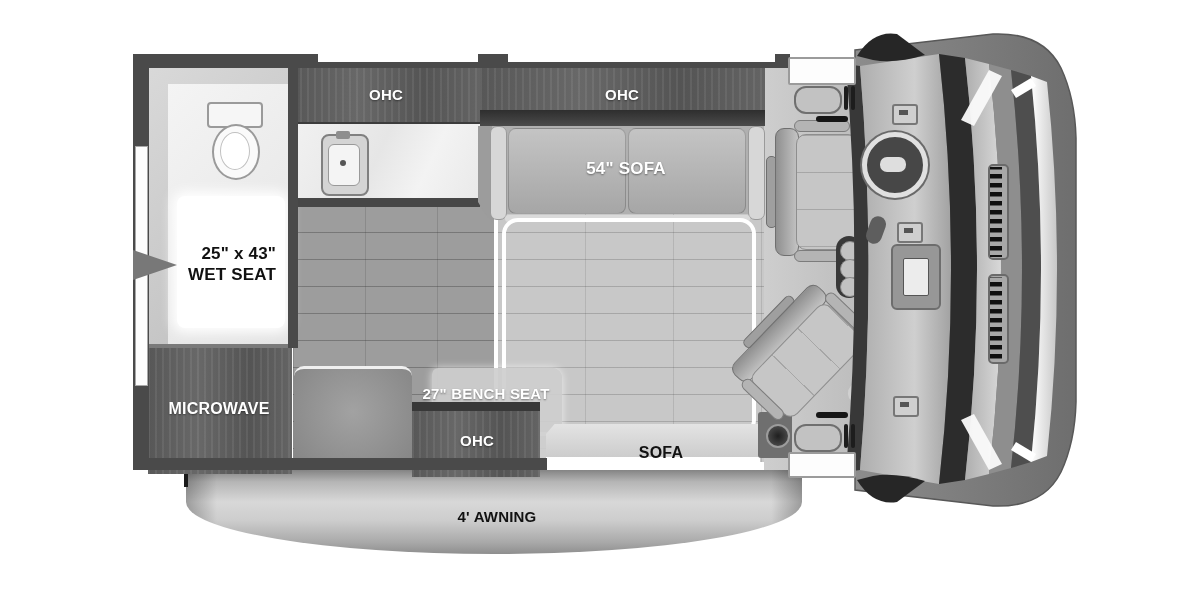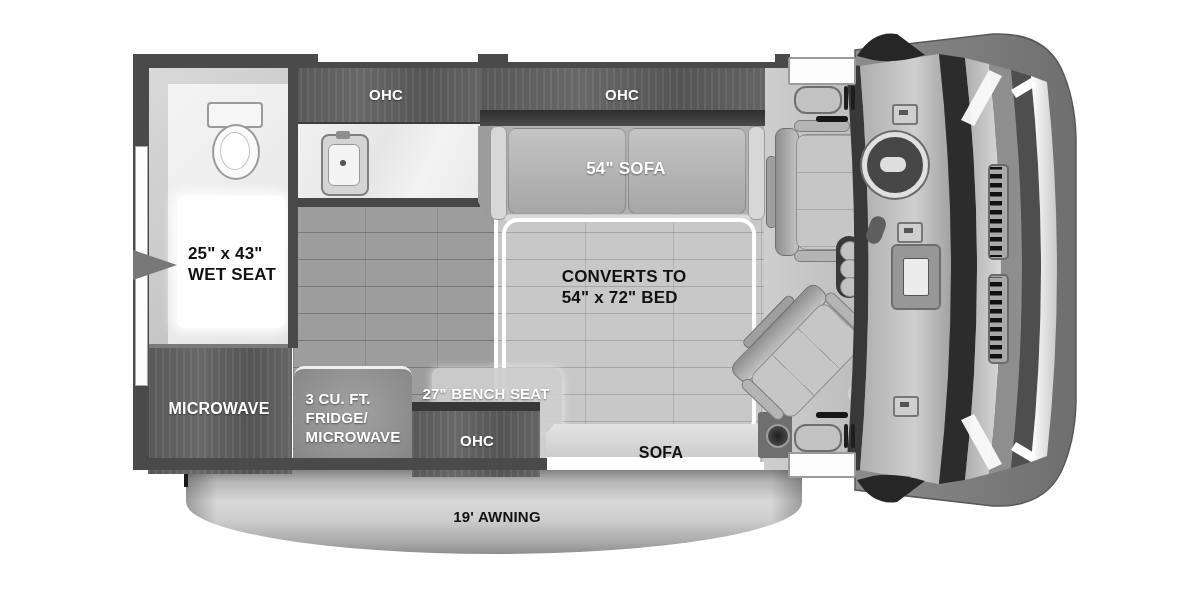--- a/index.html
+++ b/index.html
@@ -1,19 +1,19 @@
 <!DOCTYPE html>
 <html><head>
 <meta charset="utf-8">
 <style>
   html,body{margin:0;padding:0;background:#fff;}
   #plan{position:relative;width:1200px;height:600px;background:#fff;overflow:hidden;
         font-family:"Liberation Sans",sans-serif;}
   .abs{position:absolute;}
-  .lbl{position:absolute;font-weight:bold;text-align:left;line-height:1.2;
+  .lbl{position:absolute;font-weight:bold;text-align:right;line-height:1.2;
        letter-spacing:.2px;white-space:nowrap;transform:translateX(-50%);z-index:7;}
   .lbl-w{color:#fff;text-shadow:0 1px 2px rgba(0,0,0,.45);}
   .lbl-d{color:#111;}
   .wood{background-color:#5d5d5d;
         background-image:repeating-linear-gradient(90deg,rgba(255,255,255,.07) 0 2px,rgba(0,0,0,0) 2px 7px),
         linear-gradient(90deg,#575757,#686868 35%,#545454 70%,#646464);}
   .floor-dark{background-color:#9d9d9d;
         background-image:repeating-linear-gradient(180deg,rgba(50,50,50,.35) 0 1px,rgba(0,0,0,0) 1px 27px),
         repeating-linear-gradient(90deg,rgba(70,70,70,.22) 0 1px,rgba(0,0,0,0) 1px 72px);}
   .floor-light{background-color:#c8c8c8;
@@ -33,21 +33,21 @@
 </head>
 <body>
 
 <div id="plan">
 
   <div class="abs" style="left:186px;top:470px;width:616px;height:84px;z-index:1;
        border-radius:0 0 50% 50% / 0 0 52px 52px;
        background:linear-gradient(90deg,rgba(0,0,0,.28),rgba(0,0,0,0) 5%,rgba(0,0,0,0) 95%,rgba(0,0,0,.28)),
                   linear-gradient(180deg,#848484 0%,#b5b5b5 14%,#d8d8d8 38%,#cdcdcd 60%,#a9a9a9 86%,#8e8e8e 100%);"></div>
   <div class="abs" style="left:184px;top:470px;width:4px;height:17px;background:#1a1a1a;z-index:2;"></div>
-  <div class="lbl lbl-d" style="left:497px;top:508px;font-size:15px;">19' AWNING</div>
+  <div class="lbl lbl-d" style="left:497px;top:508px;font-size:15px;">4' AWNING</div>
 
   <div class="abs floor-dark" style="left:293px;top:124px;width:204px;height:338px;z-index:2;"></div>
   <div class="abs floor-light" style="left:497px;top:124px;width:267px;height:338px;z-index:2;"></div>
   <div class="abs" style="left:764px;top:62px;width:100px;height:408px;z-index:2;background:linear-gradient(90deg,#cecece,#bcbcbc);"></div>
 
   <div class="abs" style="left:148px;top:64px;width:145px;height:282px;z-index:2;
        background:linear-gradient(135deg,#d9d9d9,#bdbdbd);"></div>
   <div class="abs" style="left:168px;top:84px;width:125px;height:262px;z-index:2;
        background:linear-gradient(135deg,#f4f4f4,#e3e3e3);"></div>
   <div class="abs" style="left:177px;top:196px;width:108px;height:132px;z-index:3;
@@ -87,35 +87,26 @@
        background:linear-gradient(180deg,#c4c4c4,#a6a6a6);border:1px solid rgba(0,0,0,.18);border-radius:8px;"></div>
   <div class="abs" style="left:628px;top:128px;width:116px;height:84px;z-index:3;
        background:linear-gradient(180deg,#c4c4c4,#a6a6a6);border:1px solid rgba(0,0,0,.18);border-radius:8px;"></div>
   <div class="abs" style="left:490px;top:126px;width:15px;height:92px;background:#d7d7d7;border-radius:7px;z-index:3;border:1px solid #9a9a9a;"></div>
   <div class="abs" style="left:748px;top:126px;width:15px;height:92px;background:#d7d7d7;border-radius:7px;z-index:3;border:1px solid #9a9a9a;"></div>
   <div class="abs" style="left:505px;top:215px;width:245px;height:7px;background:#dadada;border-radius:4px;z-index:3;"></div>
   <div class="lbl lbl-w" style="left:626px;top:159px;font-size:17px;">54" SOFA</div>
 
   <div class="abs" style="left:502px;top:218px;width:246px;height:210px;z-index:3;
        border:4px solid #fff;border-radius:16px;"></div>
-  <div class="lbl lbl-d" style="left:624px;top:266px;font-size:17px;line-height:1.25;">
-    <div>CONVERTS TO</div>
-    <div>54" x 72" BED</div>
-  </div>
 
   <div class="abs wood" style="left:148px;top:344px;width:144px;height:126px;z-index:3;border-top:4px solid #7a7a7a;"></div>
   <div class="lbl lbl-w" style="left:219px;top:399px;font-size:16px;">MICROWAVE</div>
 
   <div class="abs" style="left:294px;top:366px;width:118px;height:102px;z-index:3;
        background:radial-gradient(ellipse at 50% 42%,#a2a2a2,#858585 95%);border-radius:10px 10px 0 0;border-top:3px solid #f0f0f0;"></div>
-  <div class="lbl lbl-w" style="left:353px;top:390px;font-size:15px;line-height:1.25;">
-    <div>3 CU. FT.</div>
-    <div>FRIDGE/</div>
-    <div>MICROWAVE</div>
-  </div>
 
   <div class="abs" style="left:432px;top:368px;width:130px;height:94px;z-index:3;
        background:rgba(206,206,206,.92);border-radius:6px 10px 16px 6px;box-shadow:0 0 8px rgba(255,255,255,.7);"></div>
   <div class="lbl lbl-w" style="left:486px;top:385px;font-size:15px;">27" BENCH SEAT</div>
   <div class="abs wood" style="left:412px;top:402px;width:128px;height:66px;z-index:3;border-top:9px solid #383838;"></div>
   <div class="lbl lbl-w" style="left:477px;top:432px;font-size:15px;">OHC</div>
 
   <div class="abs" style="left:546px;top:424px;width:214px;height:38px;z-index:3;
        background:linear-gradient(180deg,#e3e3e3,#c9c9c9);clip-path:polygon(4% 0,100% 0,100% 100%,0 100%,0 26%);"></div>
   <div class="lbl lbl-d" style="left:661px;top:443px;font-size:16px;">SOFA</div>

